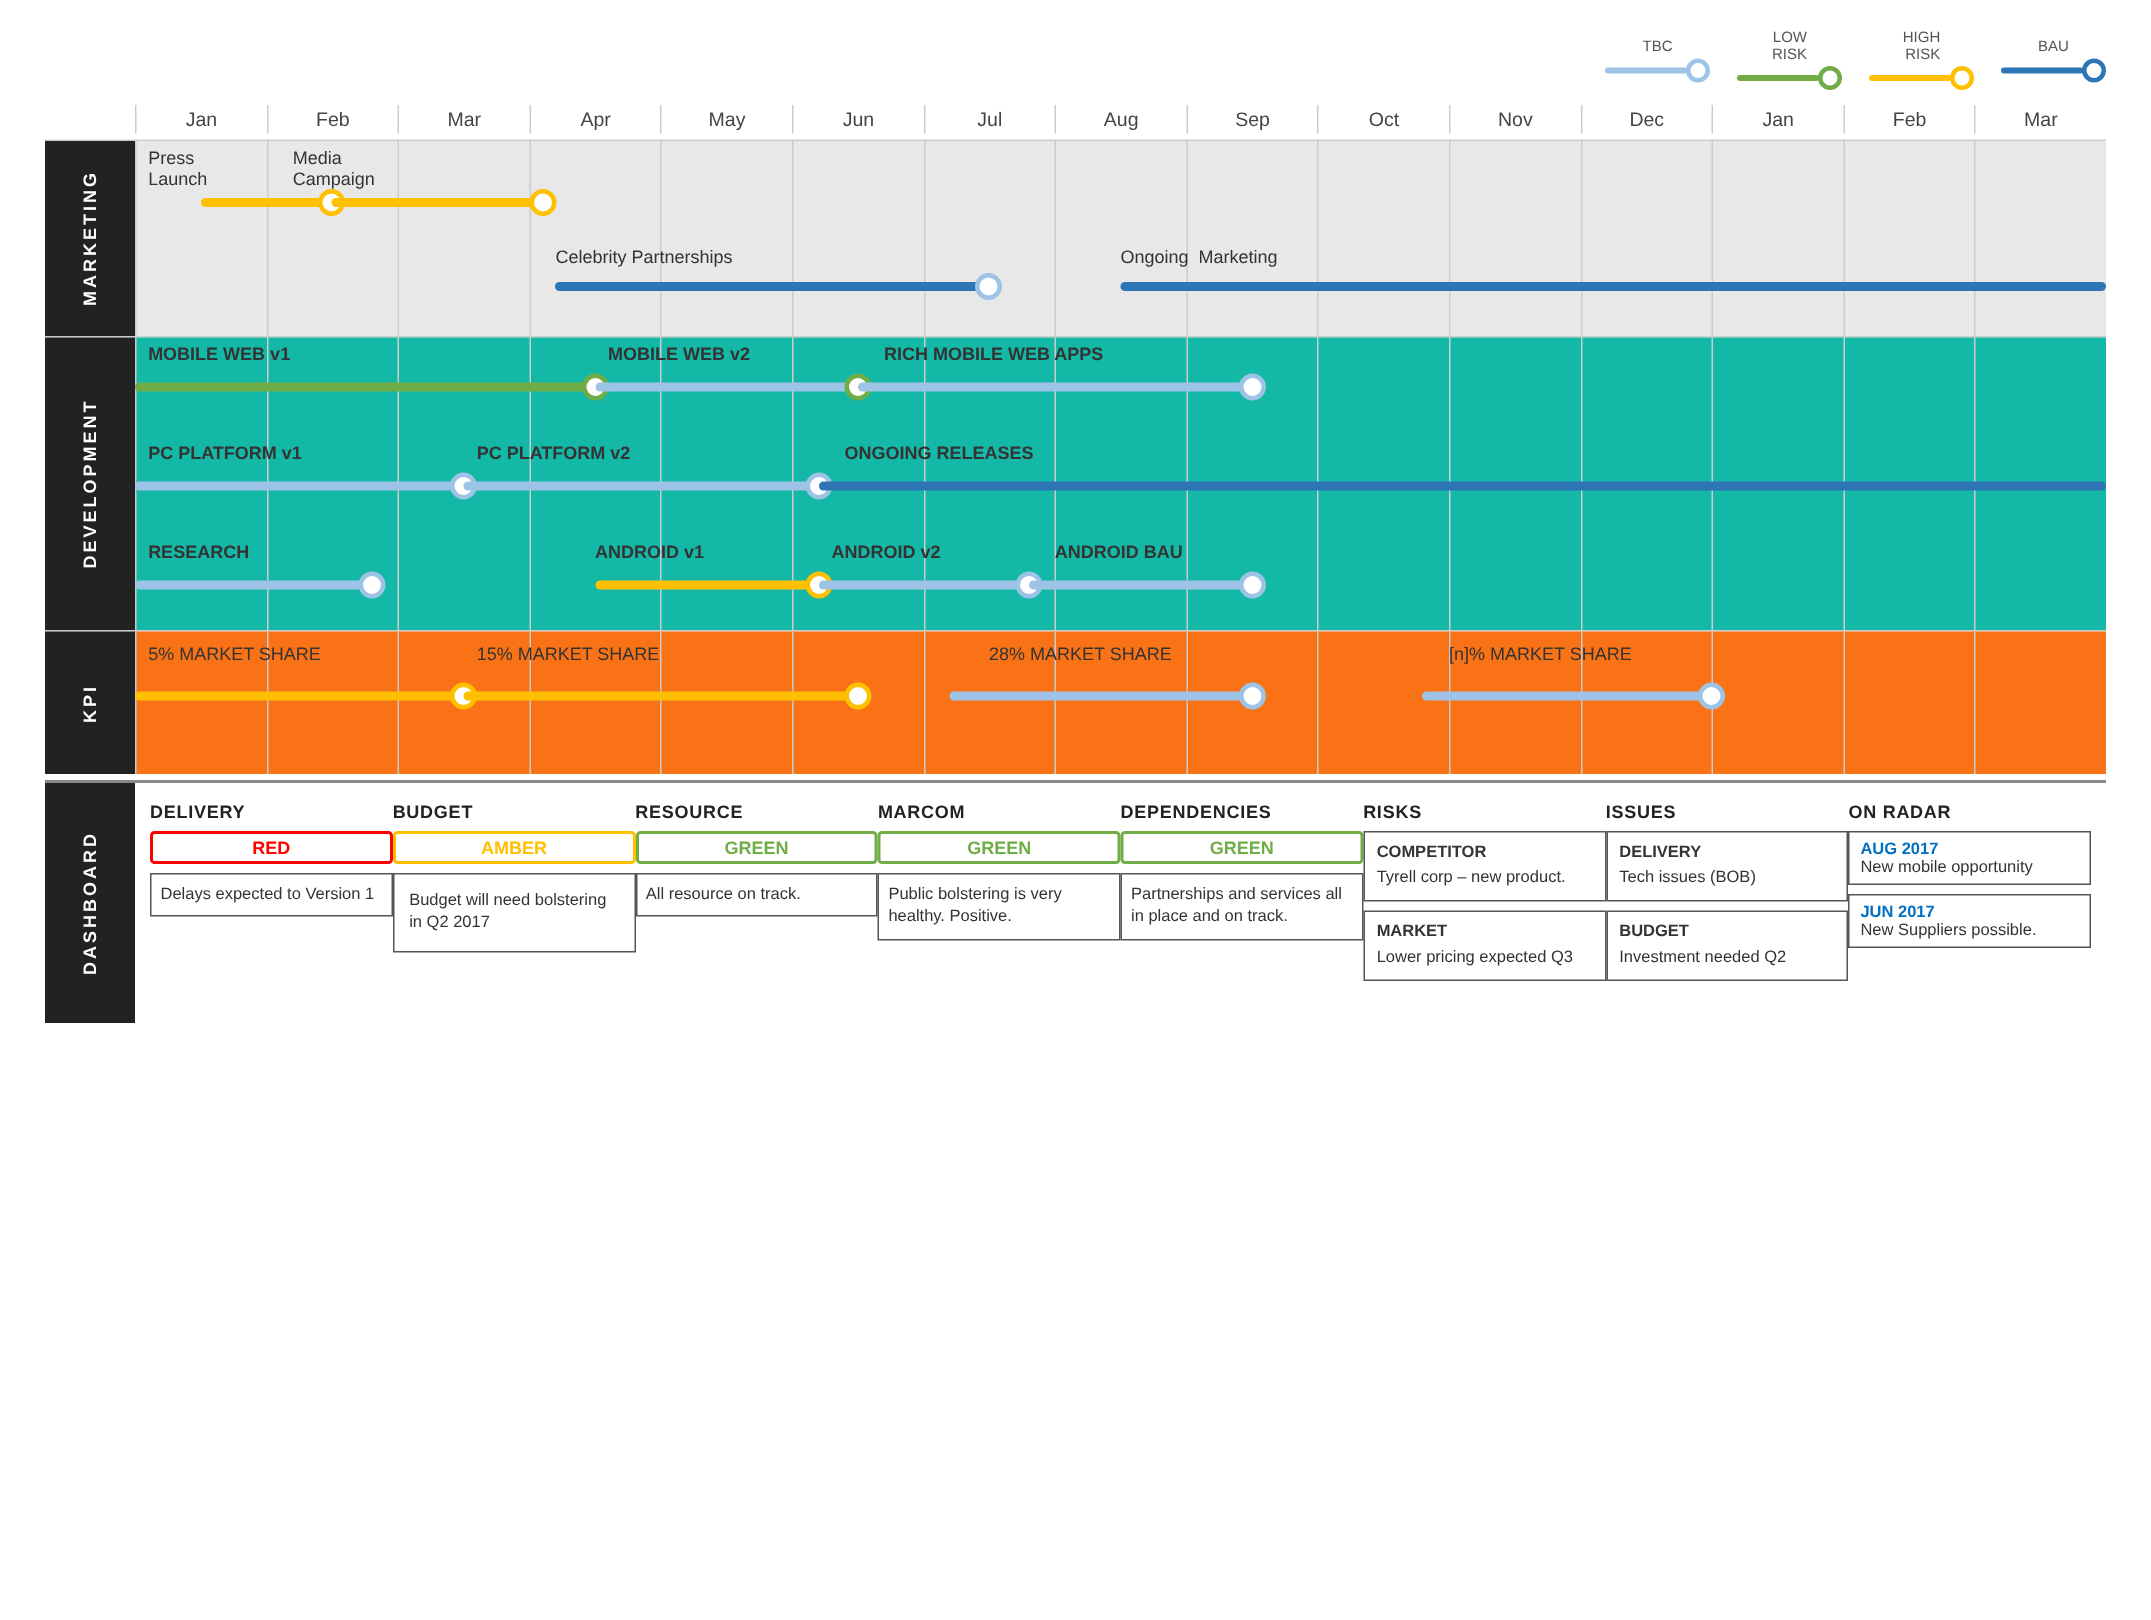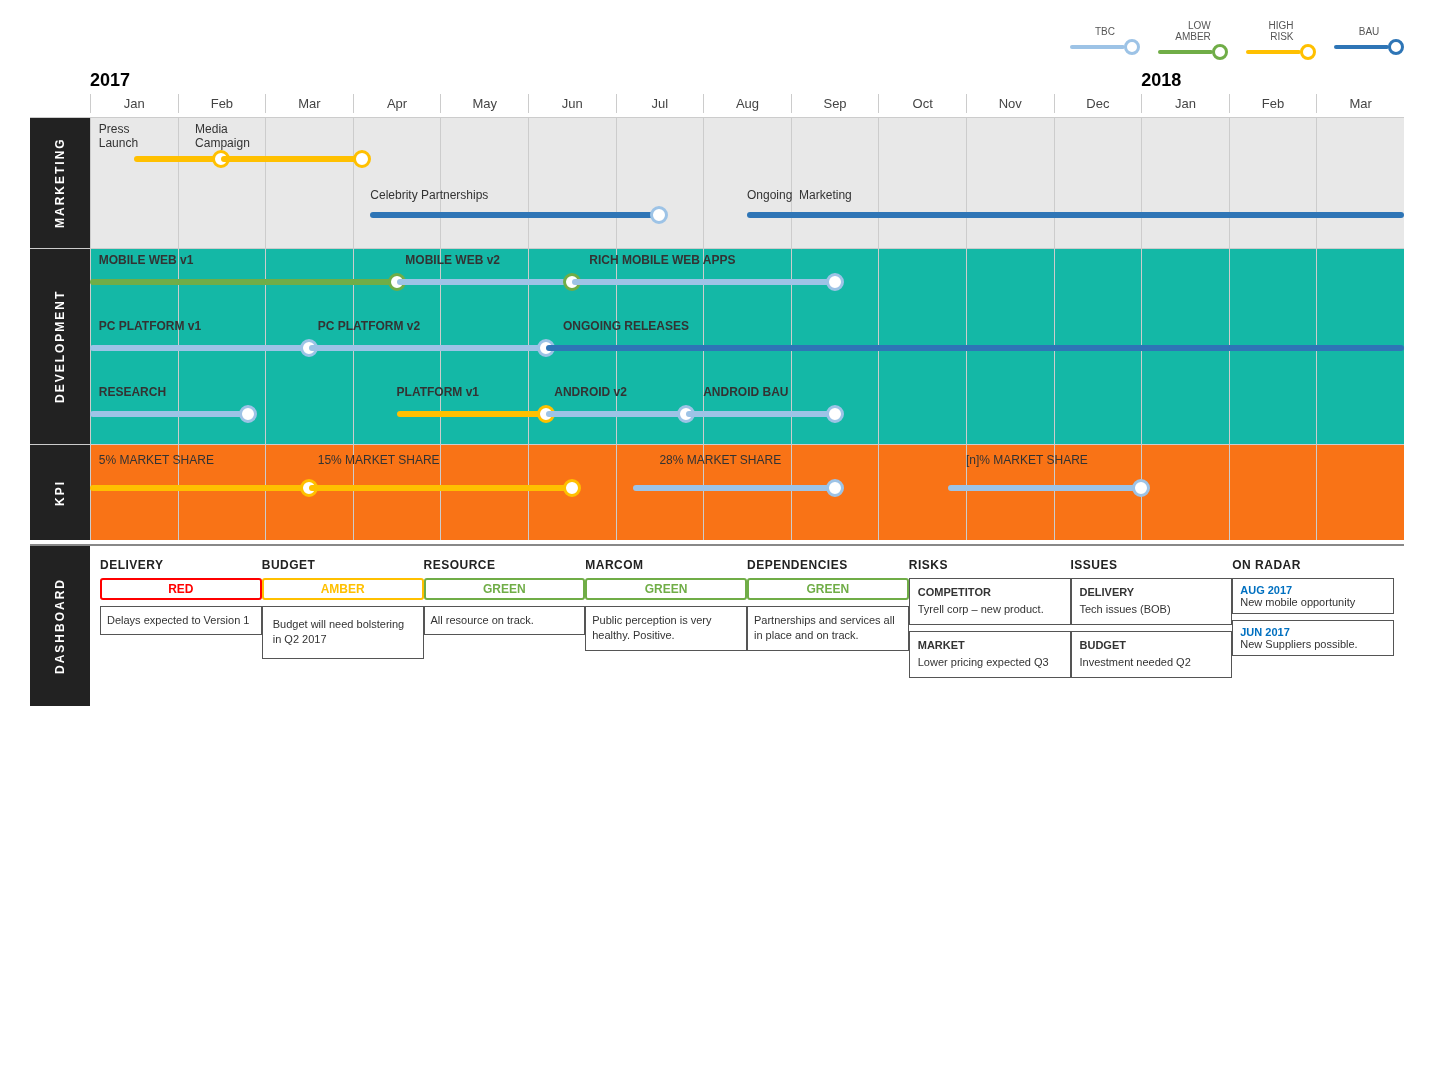--- a/index.html
+++ b/index.html
@@ -236,21 +236,21 @@
 
     <div class="legend-item">
           <div class="legend-label-top" style="white-space: pre;">TBC</div>
           <div class="legend-line">
             <div class="legend-track" style="background: rgb(157, 195, 230);"></div>
             <div class="legend-dot" style="border-color: rgb(157, 195, 230); background: rgb(255, 255, 255);"></div>
           </div>
         </div>
         <div class="legend-item">
           <div class="legend-label-top" style="white-space: pre;">LOW
-AMBER</div>
+RISK</div>
           <div class="legend-line">
             <div class="legend-track" style="background: rgb(112, 173, 71);"></div>
             <div class="legend-dot" style="border-color: rgb(112, 173, 71); background: rgb(255, 255, 255);"></div>
           </div>
         </div>
         <div class="legend-item">
           <div class="legend-label-top" style="white-space: pre;">HIGH
 RISK</div>
           <div class="legend-line">
             <div class="legend-track" style="background: rgb(255, 192, 0);"></div>
@@ -266,24 +266,20 @@
         </div>
       </div>
   </div>
 
   <div class="main">
 
     <div class="timeline-wrapper">
       <div class="row-label-col"></div>
       <div class="timeline-area">
         <div class="timeline-header">
-          <div class="year-row" id="year-row">
-              <span style="font-weight: bold; font-size: 18px; position: absolute; left: 0%;">2017</span>
-              <span style="font-weight: bold; font-size: 18px; position: absolute; left: 80%;">2018</span>
-            </div>
           <div class="month-row" id="month-row">
               <div class="month-cell">Jan</div>
               <div class="month-cell">Feb</div>
               <div class="month-cell">Mar</div>
               <div class="month-cell">Apr</div>
               <div class="month-cell">May</div>
               <div class="month-cell">Jun</div>
               <div class="month-cell">Jul</div>
               <div class="month-cell">Aug</div>
               <div class="month-cell">Sep</div>
@@ -367,21 +363,21 @@
           <div style="position: absolute; left: 0%; width: 16.6667%; top: 96px; height: 6px; border-radius: 3px; background: rgb(157, 195, 230);"></div>
           <div style="position: absolute; left: 16.6667%; top: 90px; width: 18px; height: 18px; border-radius: 50%; border: 3px solid rgb(157, 195, 230); background: rgb(255, 255, 255); transform: translateX(-50%);"></div>
           <div style="position: absolute; left: 17.3333%; top: 70px; font-size: 12px; color: rgb(51, 51, 51); font-weight: bold;">PC PLATFORM v2</div>
           <div style="position: absolute; left: 16.6667%; width: 18%; top: 96px; height: 6px; border-radius: 3px; background: rgb(157, 195, 230);"></div>
           <div style="position: absolute; left: 34.6667%; top: 90px; width: 18px; height: 18px; border-radius: 50%; border: 3px solid rgb(157, 195, 230); background: rgb(255, 255, 255); transform: translateX(-50%);"></div>
           <div style="position: absolute; left: 36%; top: 70px; font-size: 12px; color: rgb(51, 51, 51); font-weight: bold;">ONGOING  RELEASES</div>
           <div style="position: absolute; left: 34.6667%; width: 65.3333%; top: 96px; height: 6px; border-radius: 3px; background: rgb(46, 117, 182);"></div>
           <div style="position: absolute; left: 0.666667%; top: 136px; font-size: 12px; color: rgb(51, 51, 51); font-weight: bold;">RESEARCH</div>
           <div style="position: absolute; left: 0%; width: 12%; top: 162px; height: 6px; border-radius: 3px; background: rgb(157, 195, 230);"></div>
           <div style="position: absolute; left: 12%; top: 156px; width: 18px; height: 18px; border-radius: 50%; border: 3px solid rgb(157, 195, 230); background: rgb(255, 255, 255); transform: translateX(-50%);"></div>
-          <div style="position: absolute; left: 23.3333%; top: 136px; font-size: 12px; color: rgb(51, 51, 51); font-weight: bold;">PLATFORM v1</div>
+          <div style="position: absolute; left: 23.3333%; top: 136px; font-size: 12px; color: rgb(51, 51, 51); font-weight: bold;">ANDROID v1</div>
           <div style="position: absolute; left: 23.3333%; width: 11.3333%; top: 162px; height: 6px; border-radius: 3px; background: rgb(255, 192, 0);"></div>
           <div style="position: absolute; left: 34.6667%; top: 156px; width: 18px; height: 18px; border-radius: 50%; border: 3px solid rgb(255, 192, 0); background: rgb(255, 255, 255); transform: translateX(-50%);"></div>
           <div style="position: absolute; left: 35.3333%; top: 136px; font-size: 12px; color: rgb(51, 51, 51); font-weight: bold;">ANDROID v2</div>
           <div style="position: absolute; left: 34.6667%; width: 10.6667%; top: 162px; height: 6px; border-radius: 3px; background: rgb(157, 195, 230);"></div>
           <div style="position: absolute; left: 45.3333%; top: 156px; width: 18px; height: 18px; border-radius: 50%; border: 3px solid rgb(157, 195, 230); background: rgb(255, 255, 255); transform: translateX(-50%);"></div>
           <div style="position: absolute; left: 46.6667%; top: 136px; font-size: 12px; color: rgb(51, 51, 51); font-weight: bold;">ANDROID BAU</div>
           <div style="position: absolute; left: 45.3333%; width: 11.3333%; top: 162px; height: 6px; border-radius: 3px; background: rgb(157, 195, 230);"></div>
           <div style="position: absolute; left: 56.6667%; top: 156px; width: 18px; height: 18px; border-radius: 50%; border: 3px solid rgb(157, 195, 230); background: rgb(255, 255, 255); transform: translateX(-50%);"></div>
         </div>
     </div>
@@ -442,21 +438,21 @@
             <div class="dash-heading">RESOURCE</div>
             <div class="status-badge" style="border-color: rgb(112, 173, 71); color: rgb(112, 173, 71);">GREEN</div>
             <div style="border: 1.5px solid rgb(85, 85, 85); padding: 6px;">
               <div class="dash-text">All resource on track.</div>
             </div>
           </div>
           <div class="dashboard-col">
             <div class="dash-heading">MARCOM</div>
             <div class="status-badge" style="border-color: rgb(112, 173, 71); color: rgb(112, 173, 71);">GREEN</div>
             <div style="border: 1.5px solid rgb(85, 85, 85); padding: 6px;">
-              <div class="dash-text">Public perception is very healthy. Positive.</div>
+              <div class="dash-text">Public bolstering is very healthy. Positive.</div>
             </div>
           </div>
           <div class="dashboard-col">
             <div class="dash-heading">DEPENDENCIES</div>
             <div class="status-badge" style="border-color: rgb(112, 173, 71); color: rgb(112, 173, 71);">GREEN</div>
             <div style="border: 1.5px solid rgb(85, 85, 85); padding: 6px;">
               <div class="dash-text">Partnerships and services all in place and on track.</div>
             </div>
           </div>
           <div class="dashboard-col">

